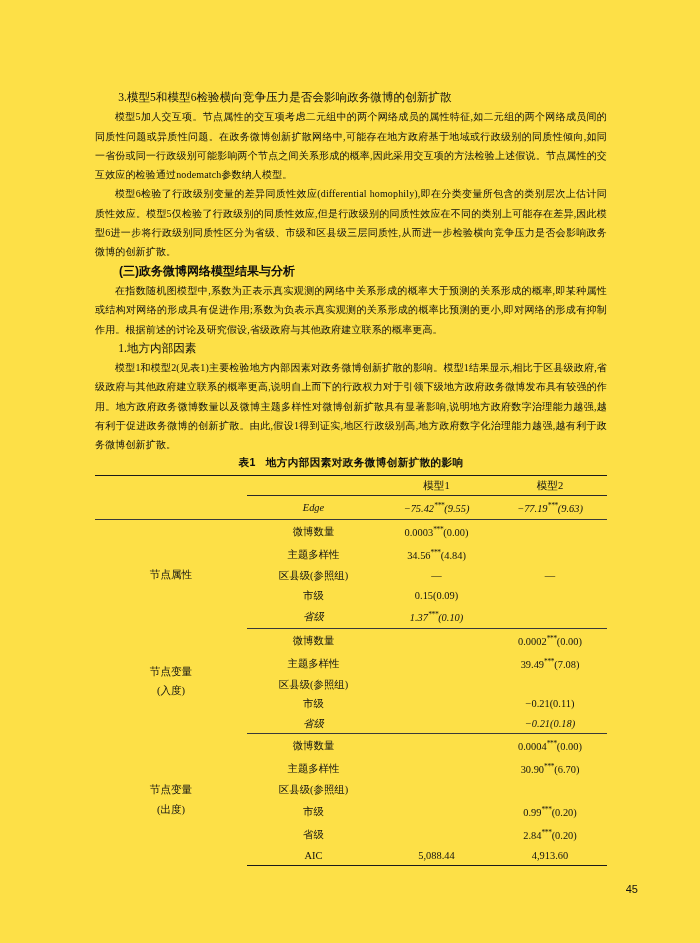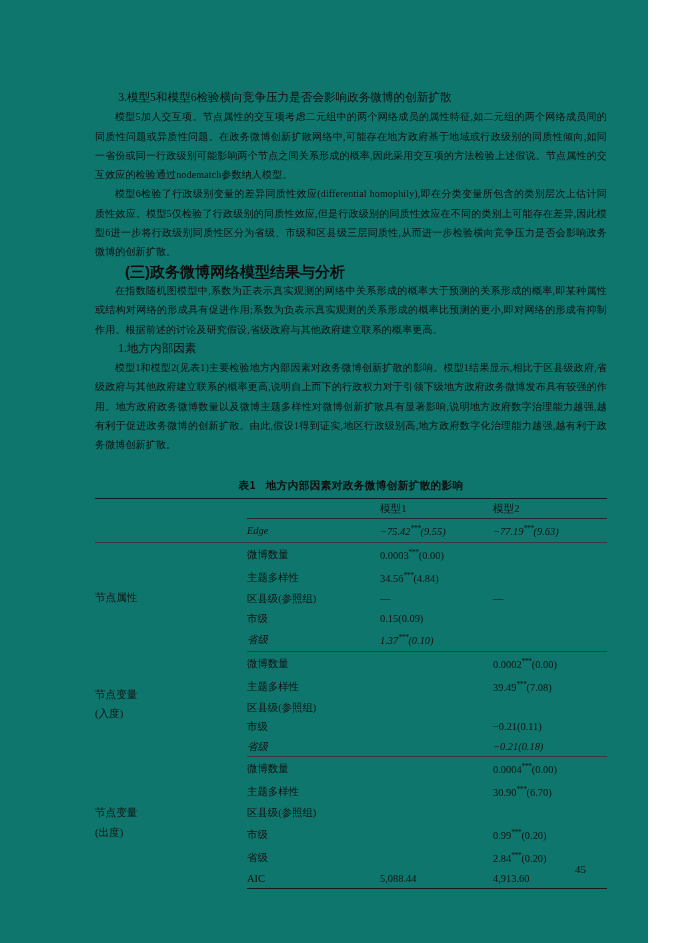--- a/index.html
+++ b/index.html
@@ -11,23 +11,23 @@
     width: 700px;
     height: 943px;
     font-family: "Liberation Serif", "DejaVu Serif", serif;
     color: #111;
     position: relative;
     overflow: hidden;
   }
   .page {
     position: absolute;
     left: 0; top: 0;
-    width: 648px;
+    width: 700px;
     height: 943px;
-    background: #0f766e;
+    background: #fde047;
   }
   .content {
     position: absolute;
     left: 95px;
     top: 88px;
     width: 512px;
   }
   p.body-text {
     margin: 0;
     font-size: 10px;
@@ -40,52 +40,52 @@
   p.indent { text-indent: 2em; }
   p.heading-num {
     margin: 0;
     font-size: 11.6px;
     line-height: 19.3px;
     text-indent: 2em;
     color: #0d0d0d;
   }
   p.heading-sub {
     margin: 0;
-    font-size: 15px;
+    font-size: 12px;
     line-height: 19.3px;
     text-indent: 2em;
     font-weight: bold;
     font-family: "Liberation Sans", "DejaVu Sans", sans-serif;
     color: #0d0d0d;
   }
 
   
   .table-wrap {
-    margin-top: 24px;
+    margin-top: 1px;
     width: 512px;
   }
   .table-caption {
     text-align: center;
     font-size: 10.6px;
     font-weight: bold;
     font-family: "Liberation Sans", "DejaVu Sans", sans-serif;
     letter-spacing: 0.4px;
     margin-bottom: 5px;
     color: #0d0d0d;
   }
   table.stat {
     border-collapse: collapse;
     width: 512px;
     font-size: 10.4px;
     color: #111;
   }
   table.stat td, table.stat th {
     padding: 0;
     font-weight: normal;
-    text-align: left;
+    text-align: center;
     vertical-align: middle;
     height: 19.5px;
     line-height: 19.5px;
   }
   .col-group { width: 152px; }
   .col-item  { width: 133px; }
   .col-m1    { width: 113px; }
   .col-m2    { width: 114px; }
 
   .rule-top td { border-top: 1.3px solid #1a1a1a; }
@@ -102,23 +102,23 @@
   .grp-label .l2 { display: block; font-family: Liberation Serif, serif; }
   sup.sig {
     font-size: 7.4px;
     vertical-align: super;
     letter-spacing: -0.3px;
   }
 
   .page-number {
     position: absolute;
     right: 62px;
-    bottom: 68px;
+    bottom: 48px;
     font-size: 11px;
-    font-family: Liberation Serif, serif;
+    font-family: Liberation Sans, sans-serif;
     color: #111;
   }
 </style>
 </head>
 <body>
 
 <div class="page">
 
   <div class="content">
 

